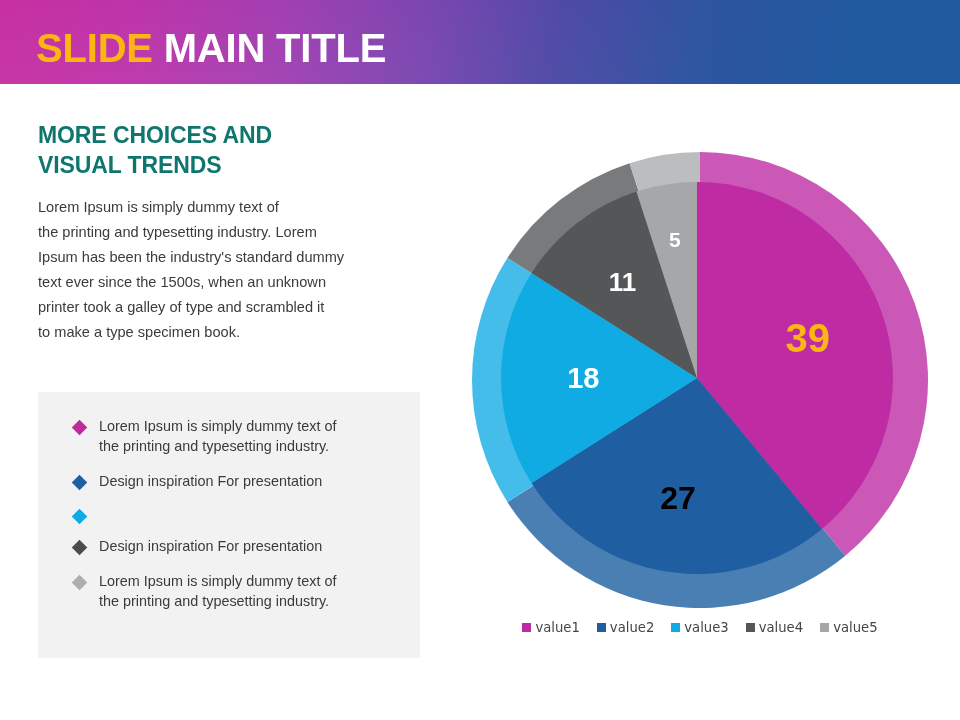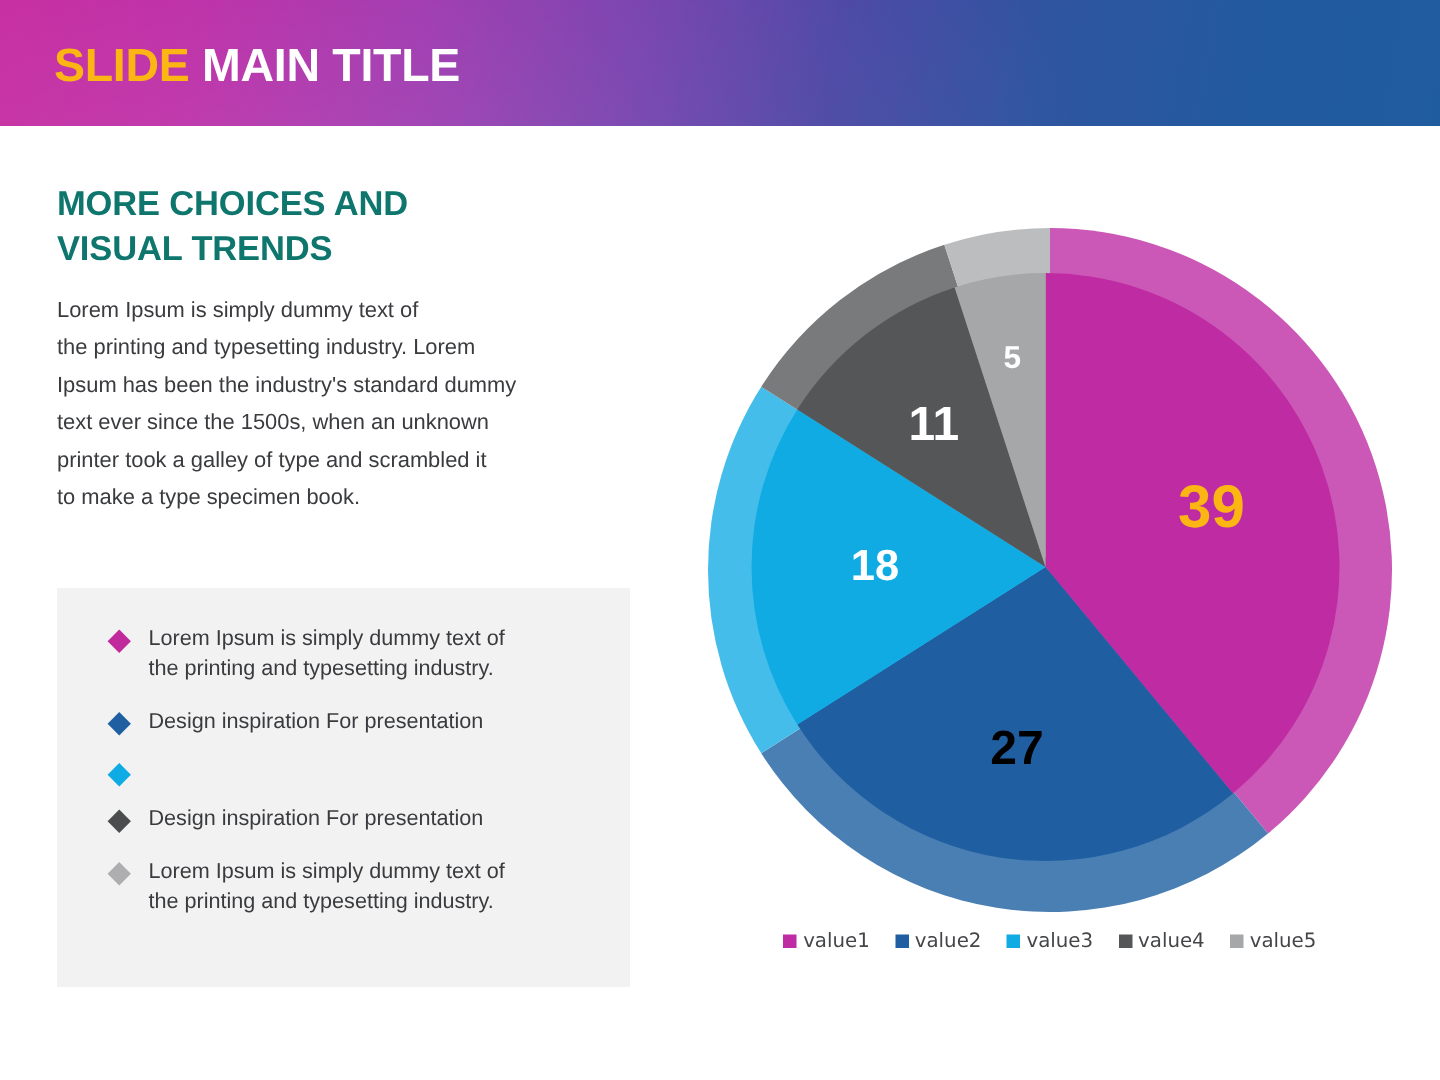--- a/index.html
+++ b/index.html
@@ -43,21 +43,21 @@
         rgba(255,255,255,0.13) 0%,
         rgba(255,255,255,0.05) 42%,
         rgba(255,255,255,0.0) 70%);
     transform: rotate(-12deg);
     pointer-events: none;
   }
   .header-title {
     position: absolute;
     left: 36px;
     top: 28px;
-    font-size: 31px;
+    font-size: 40px;
     font-weight: bold;
     letter-spacing: -0.2px;
     line-height: 1;
     white-space: nowrap;
   }
   .title-accent { color: #fcb614; }
   .title-main   { color: #ffffff; }
 
   
   .left-col {
@@ -218,21 +218,21 @@
       <path d="M 245 240 L 174.54412528251214 23.15911428470494 A 228 228 0 0 1 245.00000000000017 12 Z" fill="#bcbdbf"></path>
       <path d="M 242 238 L 242 42 A 196 196 0 0 1 366.9351019907432 389.0205955840547 Z" fill="#bf2ba3"></path>
       <path d="M 242 238 L 366.9351019907432 389.0205955840547 A 196 196 0 0 1 76.511726601605 343.0220518158833 Z" fill="#1f5fa1"></path>
       <path d="M 242 238 L 76.511726601605 343.0220518158833 A 196 196 0 0 1 76.51172660160506 132.97794818411663 Z" fill="#11abe4"></path>
       <path d="M 242 238 L 76.51172660160506 132.97794818411663 A 196 196 0 0 1 181.43266910251043 51.59292280614986 Z" fill="#555658"></path>
       <path d="M 242 238 L 181.43266910251043 51.59292280614986 A 196 196 0 0 1 242.00000000000014 42 Z" fill="#a6a7a9"></path>
     </svg>
 <div class="slice-label" style="left: 352.648px; top: 198.164px; color: rgb(252, 182, 20); font-size: 40px; text-align: center;">39</div>
     <div class="slice-label" style="left: 222.99px; top: 358.024px; color: #000000; font-size: 32px;">27</div>
     <div class="slice-label" style="left: 128.32px; top: 238px; color: rgb(255, 255, 255); font-size: 29px;">18</div>
-    <div class="slice-label" style="left: 167.52px; top: 141.98px; color: rgb(255, 255, 255); font-size: 32px;">11</div>
+    <div class="slice-label" style="left: 167.52px; top: 141.98px; color: rgb(255, 255, 255); font-size: 26px;">11</div>
     <div class="slice-label" style="left: 219.924px; top: 98.6174px; color: rgb(255, 255, 255); font-size: 21px;">5</div>
   </div>
 
 <div class="legend" id="chart-legend">
     <div class="legend-item">
       <span class="legend-swatch" style="background: rgb(191, 43, 163);"></span>
       <span class="legend-label">value1</span>
     </div>
     <div class="legend-item">
       <span class="legend-swatch" style="background: rgb(31, 95, 161);"></span>

